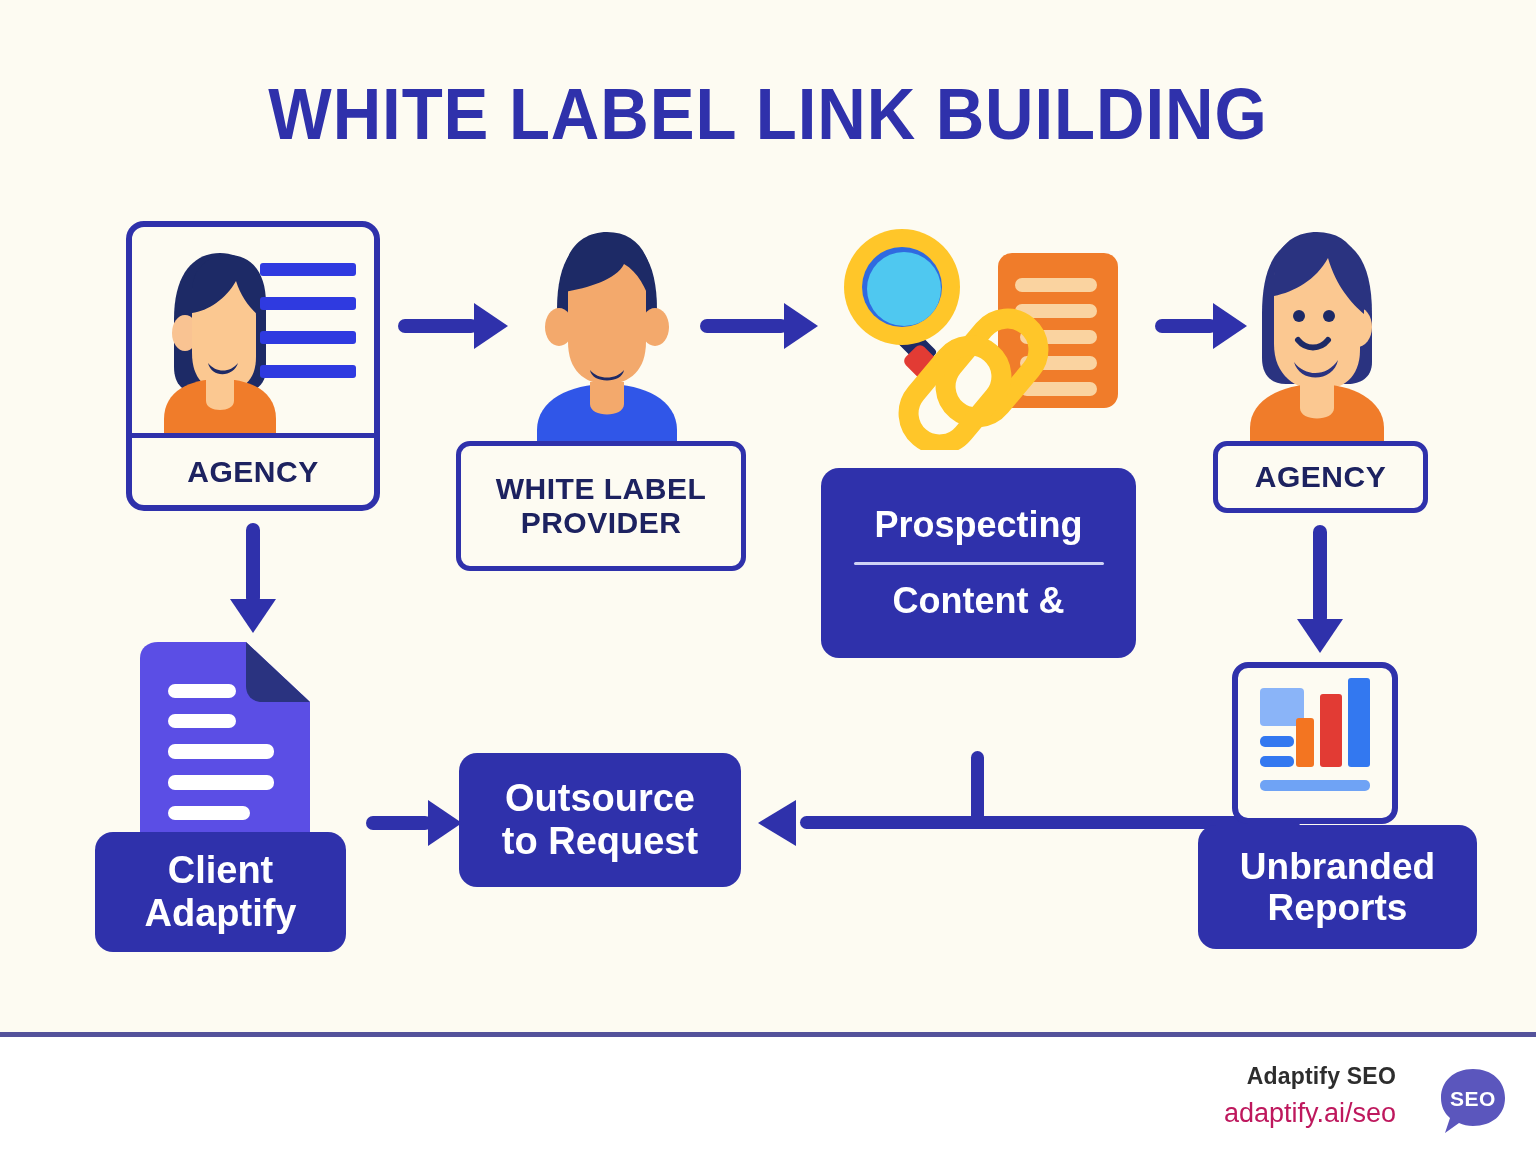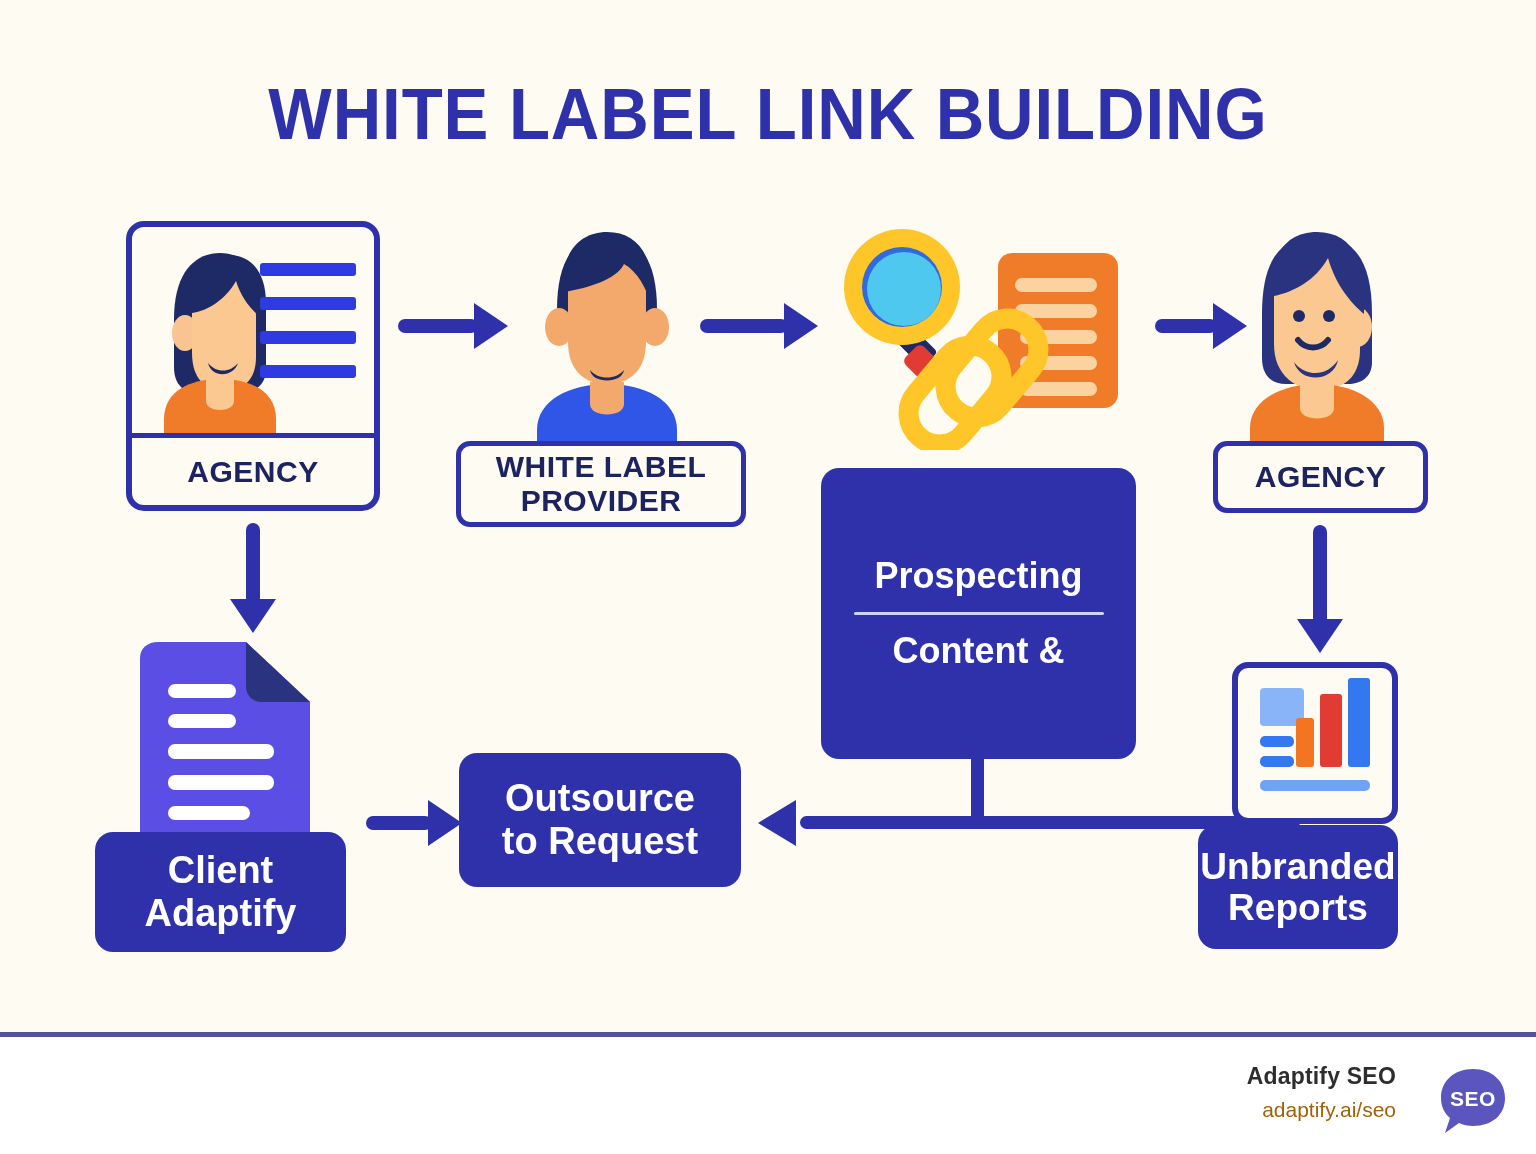--- a/index.html
+++ b/index.html
@@ -134,21 +134,21 @@
   .avatar svg { display: block; }
 
   
   .brand-name {
     position: absolute; right: 140px; top: 1063px;
     font-size: 23px; font-weight: bold; color: #2d2d2d;
     text-align: right; letter-spacing: 0.2px;
   }
   .brand-url {
     position: absolute; right: 140px; top: 1098px;
-    font-size: 21px; color: #a16207; text-align: right;
+    font-size: 27px; color: #be185d; text-align: right;
   }
   .brand-logo {
     position: absolute; right: 25px; top: 1063px;
     width: 76px; height: 76px;
   }
 </style>
 </head>
 <body>
 
 <div id="root">
@@ -191,21 +191,21 @@
       <path d="M45 88 C45 38 62 14 95 14 C128 14 145 38 145 88 L145 108 L45 108 Z" fill="#1d2a66"></path>
       <ellipse cx="47" cy="105" rx="14" ry="19" fill="#f3a96c"></ellipse>
       <ellipse cx="143" cy="105" rx="14" ry="19" fill="#f3a96c"></ellipse>
       <path d="M56 62 C56 40 70 26 95 26 C120 26 134 40 134 62 L134 120 C134 148 118 162 95 162 C72 162 56 148 56 120 Z" fill="#f3a96c"></path>
       <path d="M52 56 C52 28 70 10 95 10 C124 10 140 32 140 66 L140 84 C134 66 126 50 112 42 C104 58 76 66 52 70 Z" fill="#1d2a66"></path>
       <path d="M78 148 C86 158 104 158 112 148 C110 162 80 162 78 148 Z" fill="#1d2a66"></path>
       <path d="M25 230 L25 208 C25 178 58 162 95 162 C132 162 165 178 165 208 L165 230 Z" fill="#3056e8"></path>
       <path d="M78 160 L78 182 C78 196 112 196 112 182 L112 160 Z" fill="#f3a96c"></path>
     </svg>
   </div>
-  <div class="label-box" style="left:456px; top:441px; width:290px; height:86px; font-size:30px; flex-direction:column;">
+  <div class="label-box" style="left:456px; top:441px; width:290px; height:130px; font-size:30px; flex-direction:column;">
     <span>WHITE LABEL</span>
     <span>PROVIDER</span>
   </div>
 
   <div class="arrow-h" style="left:700px; top:319px; width:120px;">
     <div class="shaft" style="width:88px;"></div>
     <div class="head" style="left:84px;"></div>
   </div>
 
   <div class="abs" style="left:830px; top:220px;">
@@ -233,21 +233,21 @@
         <rect x="94" y="120" width="62" height="110" rx="31" transform="rotate(40 125 175)" fill="none" stroke="#ffc629" stroke-width="20"></rect>
       </g>
     </svg>
   </div>
 
   <div class="arrow-h" style="left:1155px; top:319px; width:110px;">
     <div class="shaft" style="width:62px;"></div>
     <div class="head" style="left:58px;"></div>
   </div>
 
-  <div class="solid-box" style="left:821px; top:468px; width:315px; height:291px; font-size:36px; padding:0 14px;">
+  <div class="solid-box" style="left:821px; top:468px; width:315px; height:190px; font-size:36px; padding:0 14px;">
     <span>Prospecting</span>
     <div style="width:250px;height:3px;background:#cfd3f5;margin:16px 0;border-radius:2px;"></div>
     <span>Content &amp;</span>
   </div>
 
   <div class="avatar" style="left:1222px; top:222px;">
     <svg width="190" height="230" viewBox="0 0 190 230">
       <path d="M40 92 C40 36 60 14 95 14 C130 14 150 36 150 92 L150 140 C150 156 138 162 126 162 L64 162 C50 162 40 154 40 136 Z" fill="#2a3380"></path>
       <ellipse cx="135" cy="105" rx="15" ry="20" fill="#fbc891"></ellipse>
       <path d="M52 58 C52 40 66 26 95 26 C124 26 138 44 138 78 L138 128 C138 156 120 168 98 168 C74 168 52 154 52 122 Z" fill="#fbc891"></path>
@@ -311,21 +311,21 @@
     <svg width="154" height="150" viewBox="0 0 154 150" style="display:block;">
       <rect x="22" y="20" width="44" height="38" rx="4" fill="#8ab4f8"></rect>
       <rect x="22" y="68" width="34" height="11" rx="5" fill="#3378f0"></rect>
       <rect x="22" y="88" width="34" height="11" rx="5" fill="#3378f0"></rect>
       <rect x="58" y="50" width="18" height="49" rx="3" fill="#f37521"></rect>
       <rect x="82" y="26" width="22" height="73" rx="3" fill="#e23b34"></rect>
       <rect x="110" y="10" width="22" height="89" rx="3" fill="#3378f0"></rect>
       <rect x="22" y="112" width="110" height="11" rx="5" fill="#6fa3f5"></rect>
     </svg>
   </div>
-  <div class="solid-box" style="left:1198px; top:825px; width:200px; height:124px; font-size:37px;">
+  <div class="solid-box" style="left:1198px; top:825px; width:279px; height:124px; font-size:37px;">
     <span>Unbranded</span>
     <span>Reports</span>
   </div>
 
   <div class="divider-line"></div>
   <div class="footer"></div>
   <div class="brand-name">Adaptify SEO</div>
   <div class="brand-url">adaptify.ai/seo</div>
   <div class="brand-logo">
     <svg width="76" height="76" viewBox="0 0 76 76">

